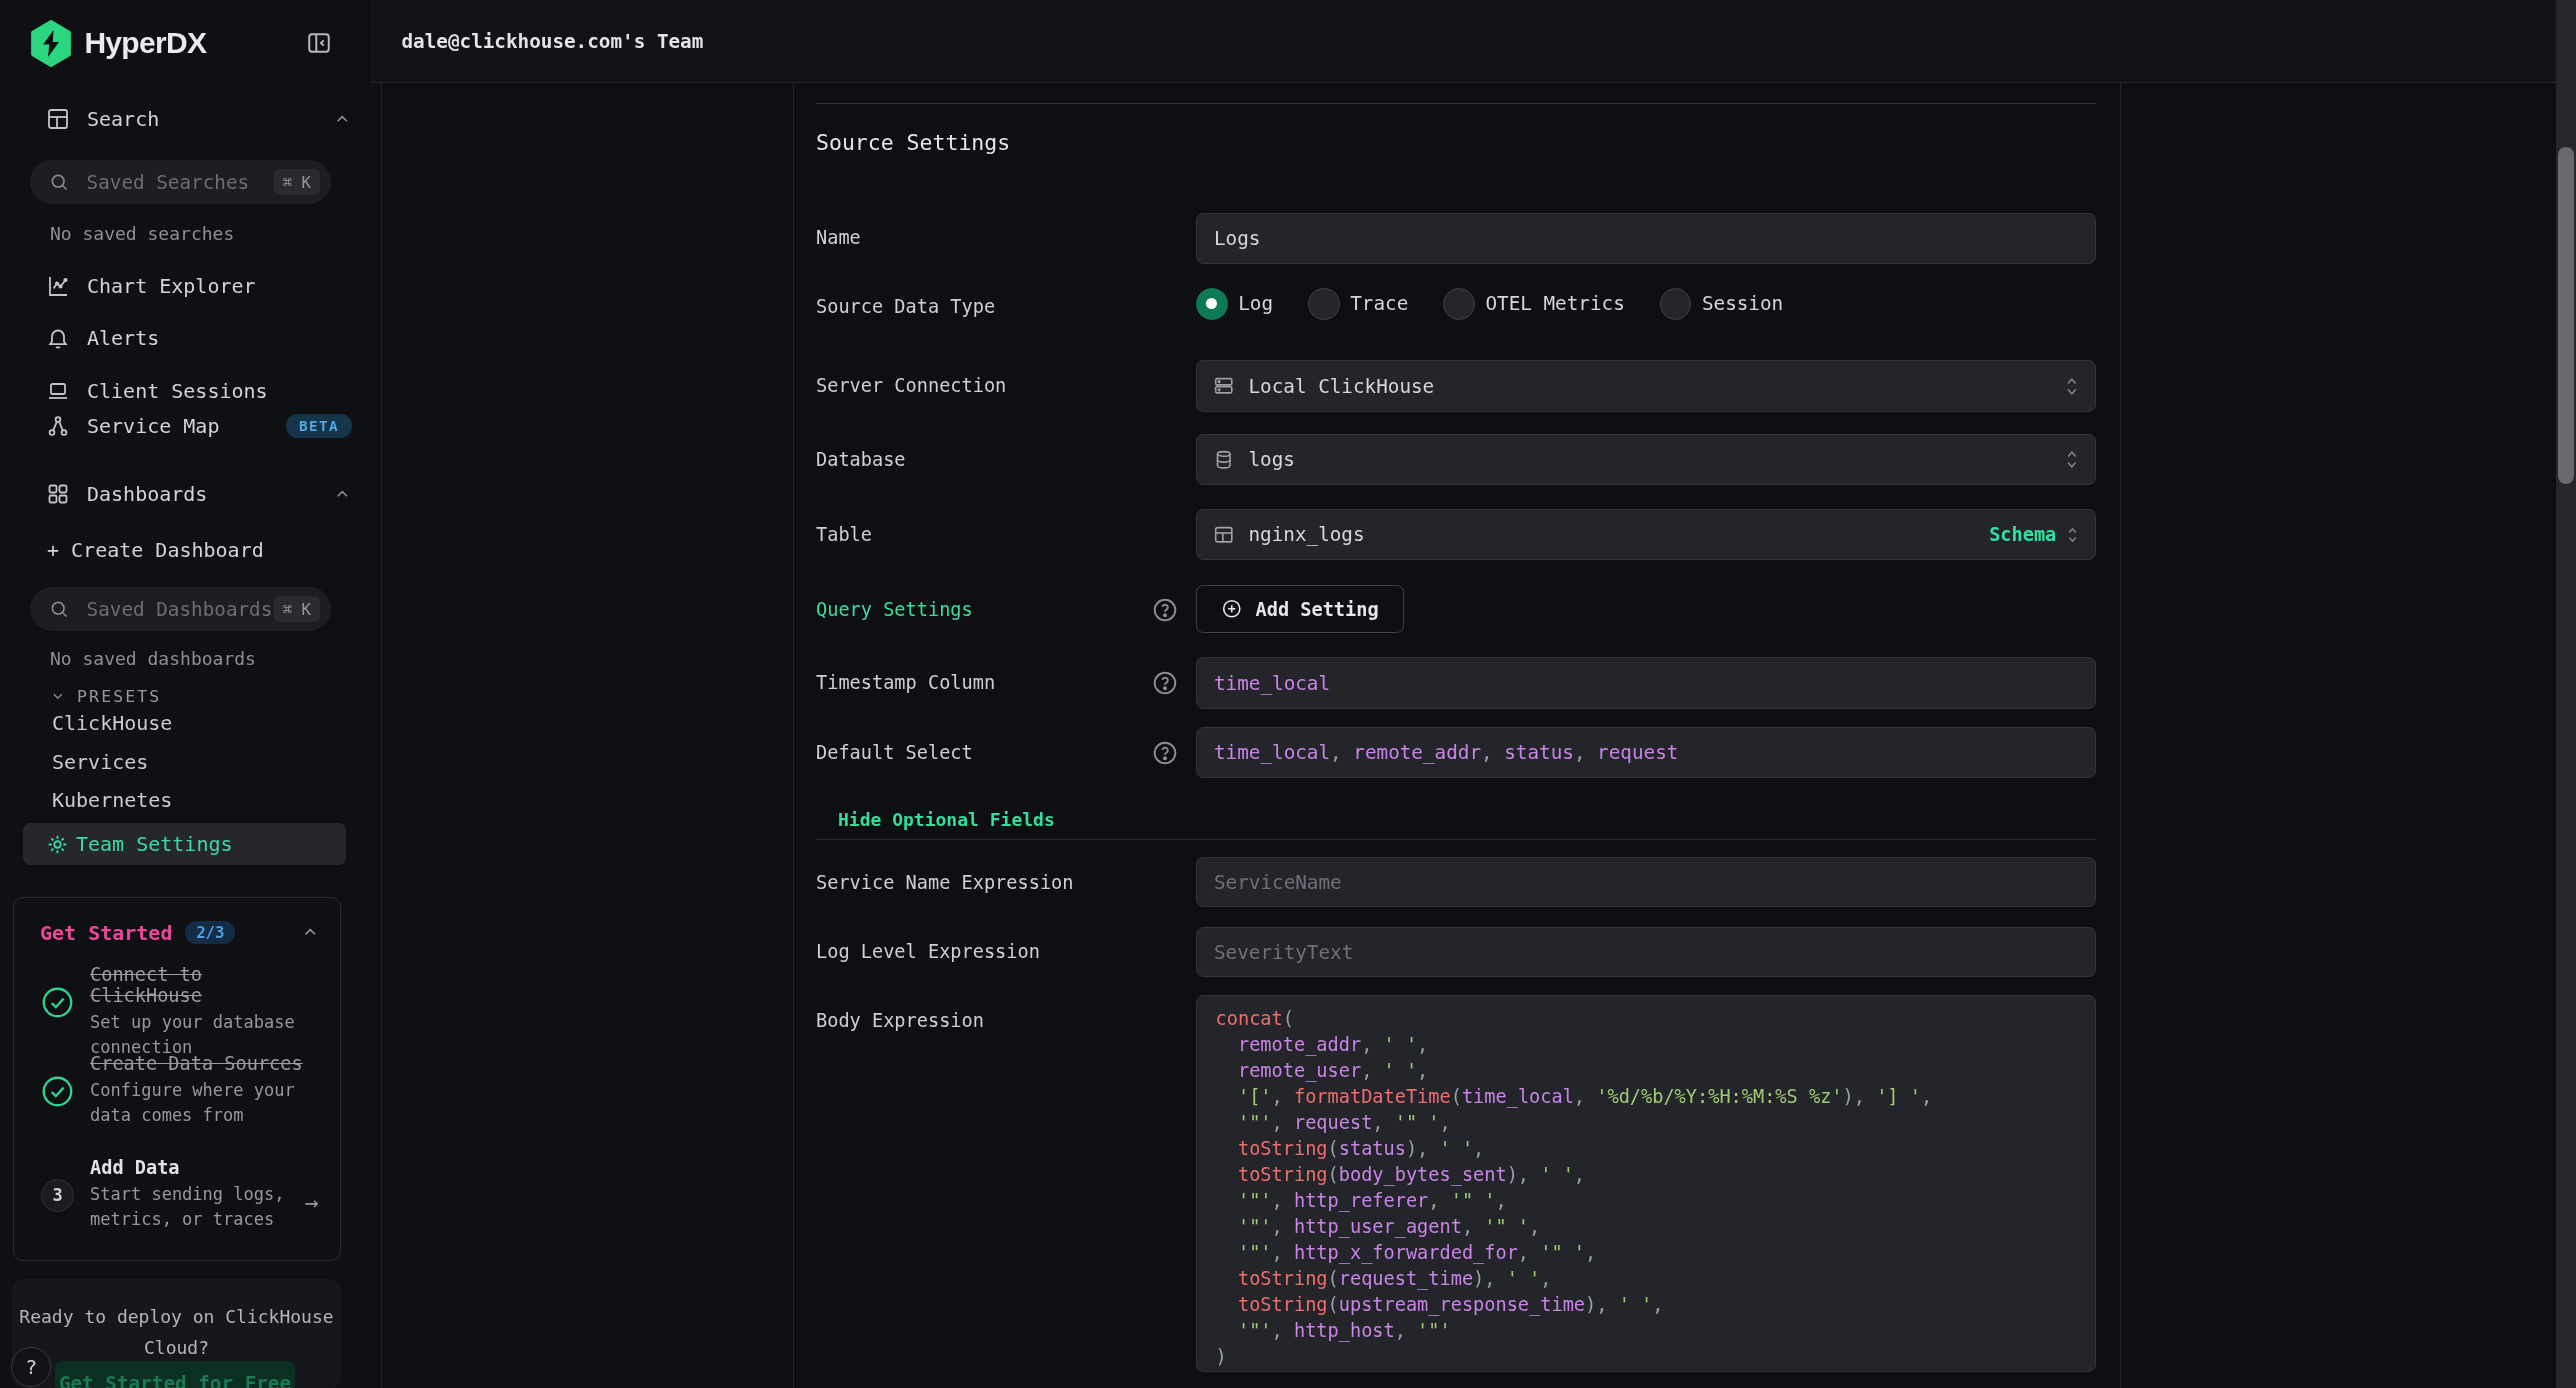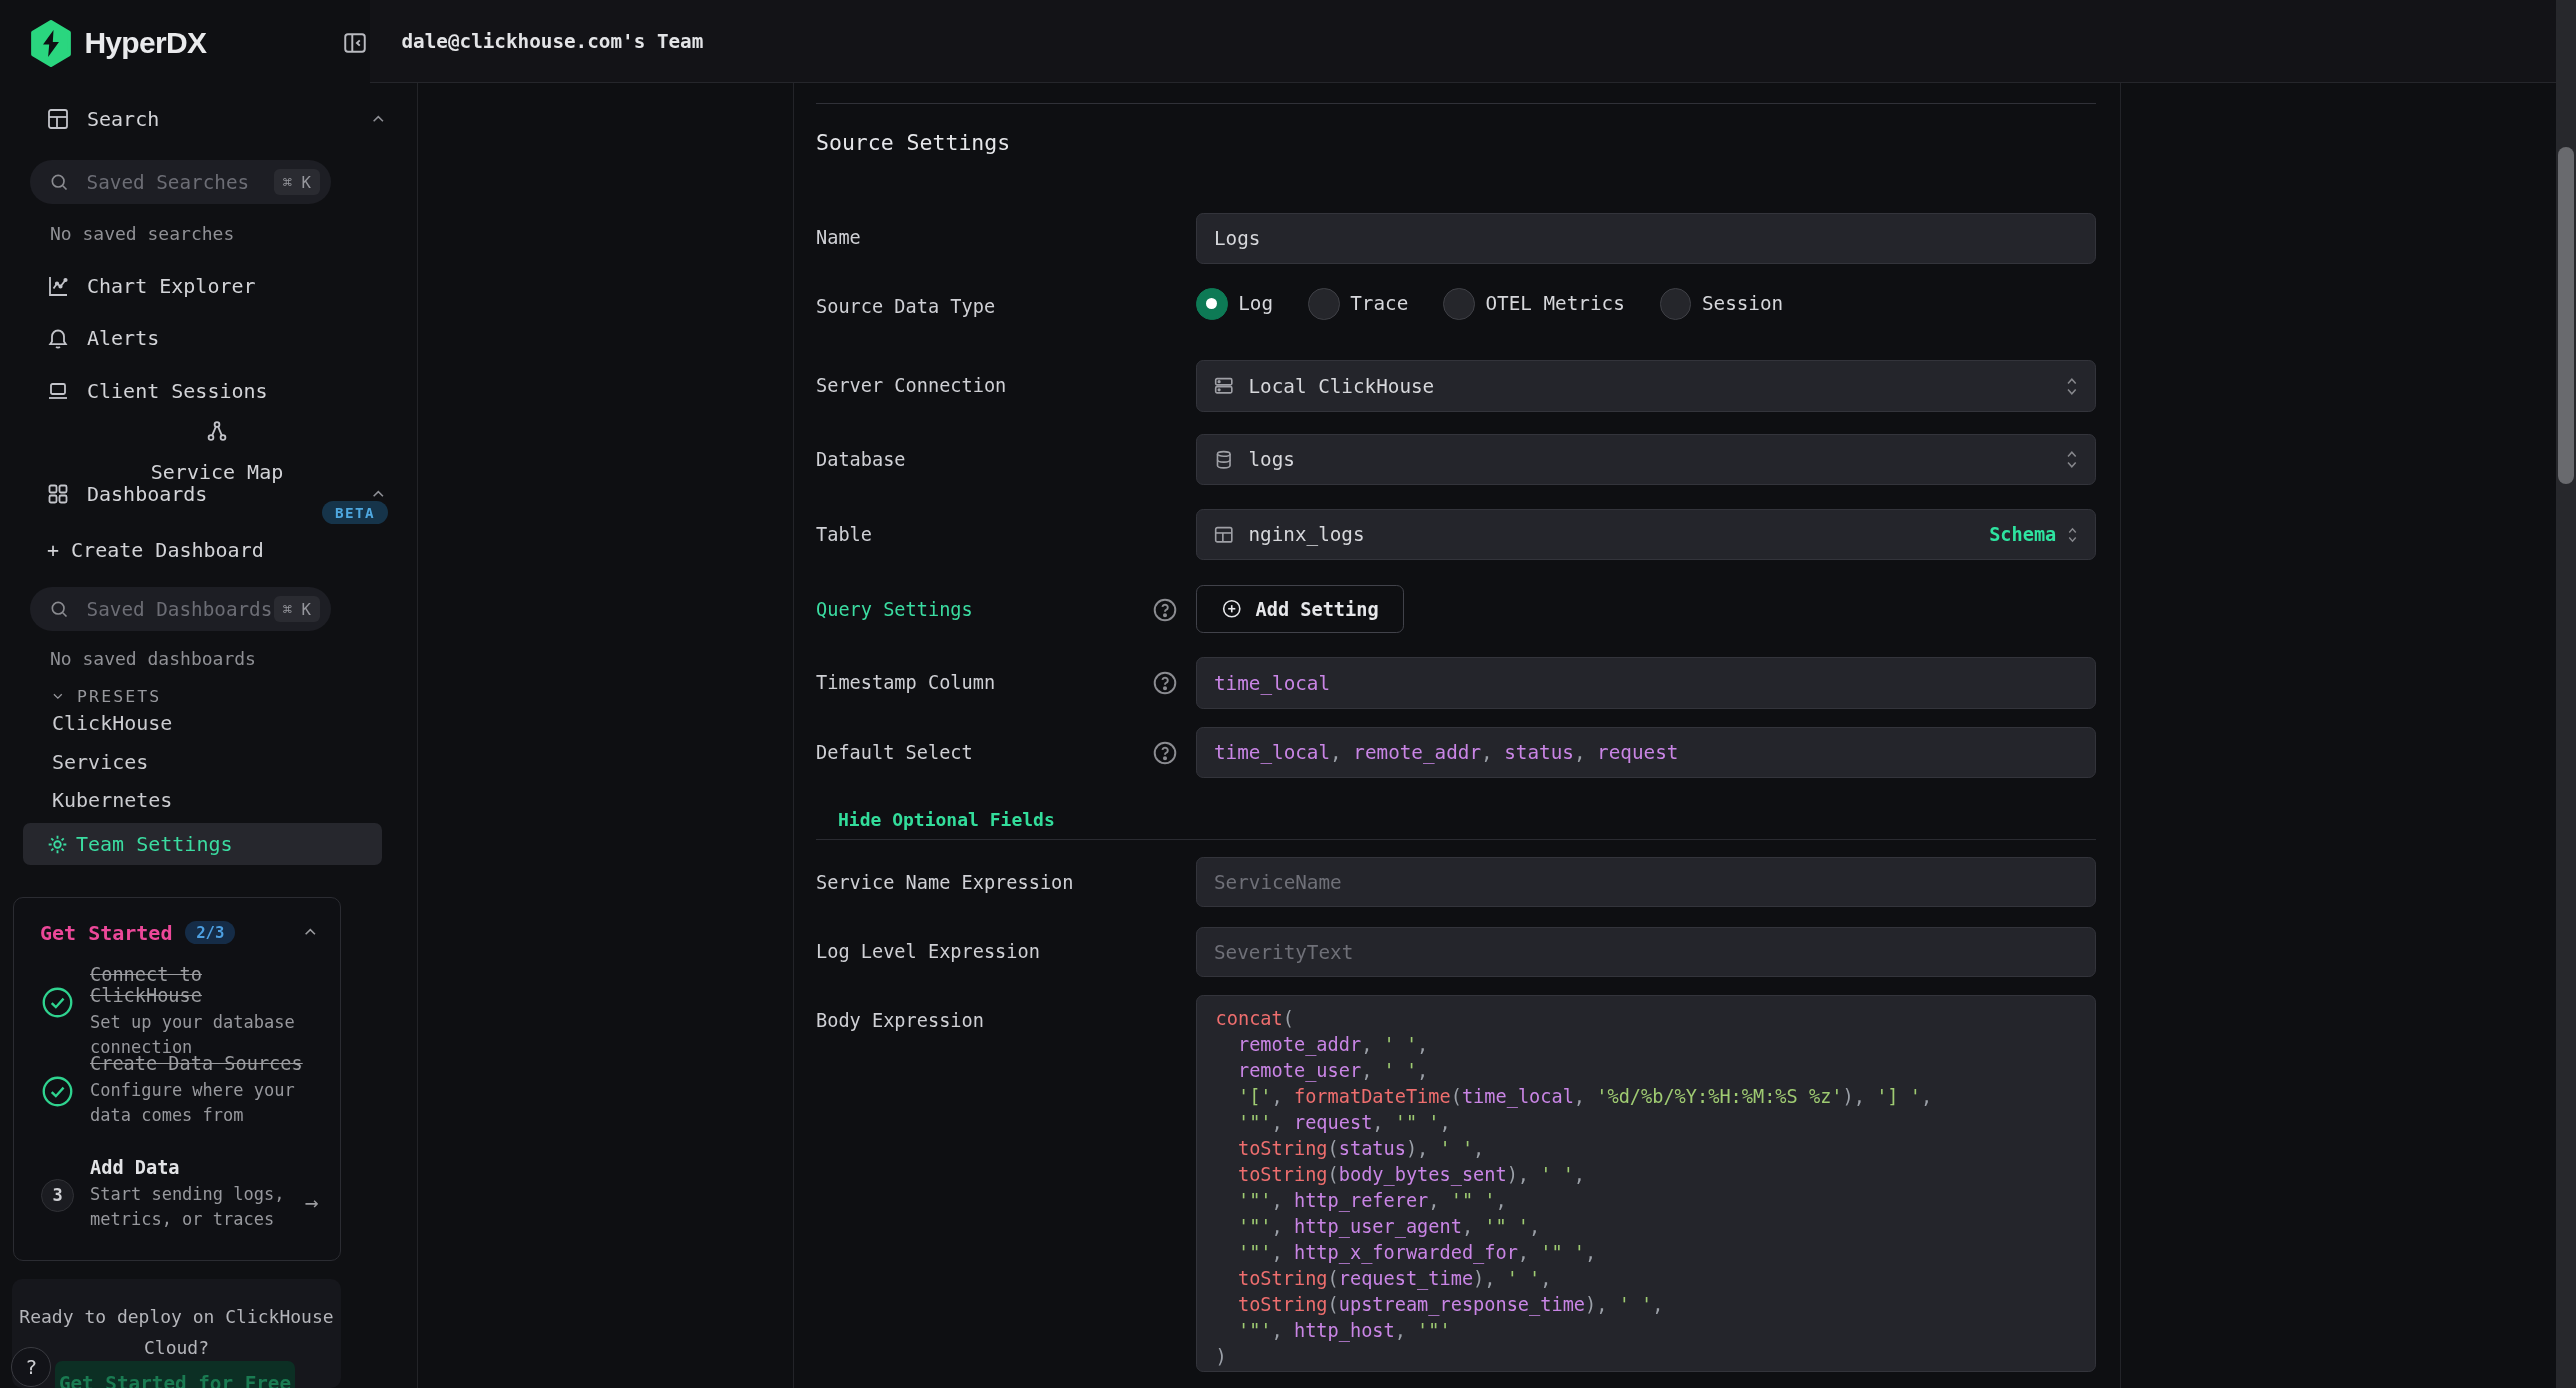--- a/index.html
+++ b/index.html
@@ -6,21 +6,21 @@
   html,body { width:2576px; height:1388px; overflow:hidden; }
   body {
     background:#0e0f12;
     font-family:"DejaVu Sans Mono", monospace;
     color:#d6d7db;
     position:relative;
   }
   svg { display:block; }
 
   
-  #sidebar { position:absolute; left:0; top:0; width:418px; height:1388px;
+  #sidebar { position:absolute; left:0; top:0; width:382px; height:1388px;
     background:#0f1013; border-right:0.7px solid #232428; }
   .logo-row { position:absolute; left:29px; top:18.6px; right:21.5px; height:49px;
     display:flex; align-items:center; }
   .logo-text { margin-left:11.4px; font-family:"Liberation Sans", sans-serif;
     font-weight:bold; font-size:30px; color:#e9eaec; letter-spacing:-0.7px; }
   .collapse-btn { position:absolute; right:24px; top:7.9px; width:33px; height:33px;
     display:flex; align-items:center; justify-content:center; color:#b9bac0; }
 
   .side-row { position:absolute; left:46px; right:29px; height:34px;
     display:flex; align-items:center; gap:17px; font-size:20px; color:#d3d4d8; cursor:pointer; }
@@ -213,21 +213,21 @@
   <div class="side-row" style="top:374px;">
     <span class="ic">
       <svg width="24" height="24" viewBox="0 0 24 24" fill="none" stroke="currentColor" stroke-width="1.8">
         <rect x="5" y="5" width="14" height="10" rx="1.5"></rect>
           <line x1="3" y1="19" x2="21" y2="19"></line>
       </svg>
     </span>
     <span>Client Sessions</span>
   </div>
 
-  <div class="side-row" style="top:419px;flex-direction:column;">
+  <div class="side-row" style="top:409px;">
     <span class="ic">
       <svg width="24" height="24" viewBox="0 0 24 24" fill="none" stroke="currentColor" stroke-width="1.8">
         <circle cx="12" cy="5.5" r="2.4"></circle>
           <circle cx="6" cy="18.5" r="2.4"></circle>
           <circle cx="18" cy="18.5" r="2.4"></circle>
         <path d="M10.9 7.6 7.2 16.3"></path>
           <path d="M13.1 7.6 16.8 16.3"></path>
       </svg>
     </span>
     <span>Service Map</span>

